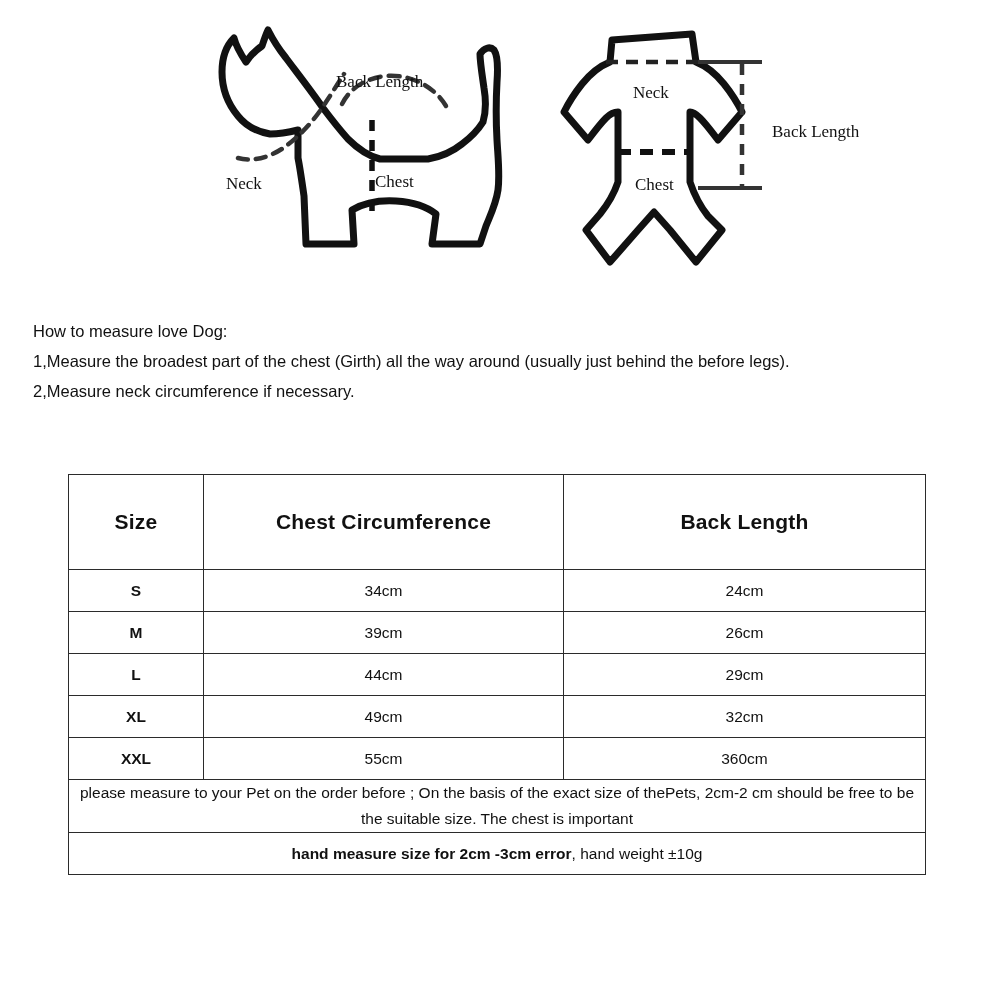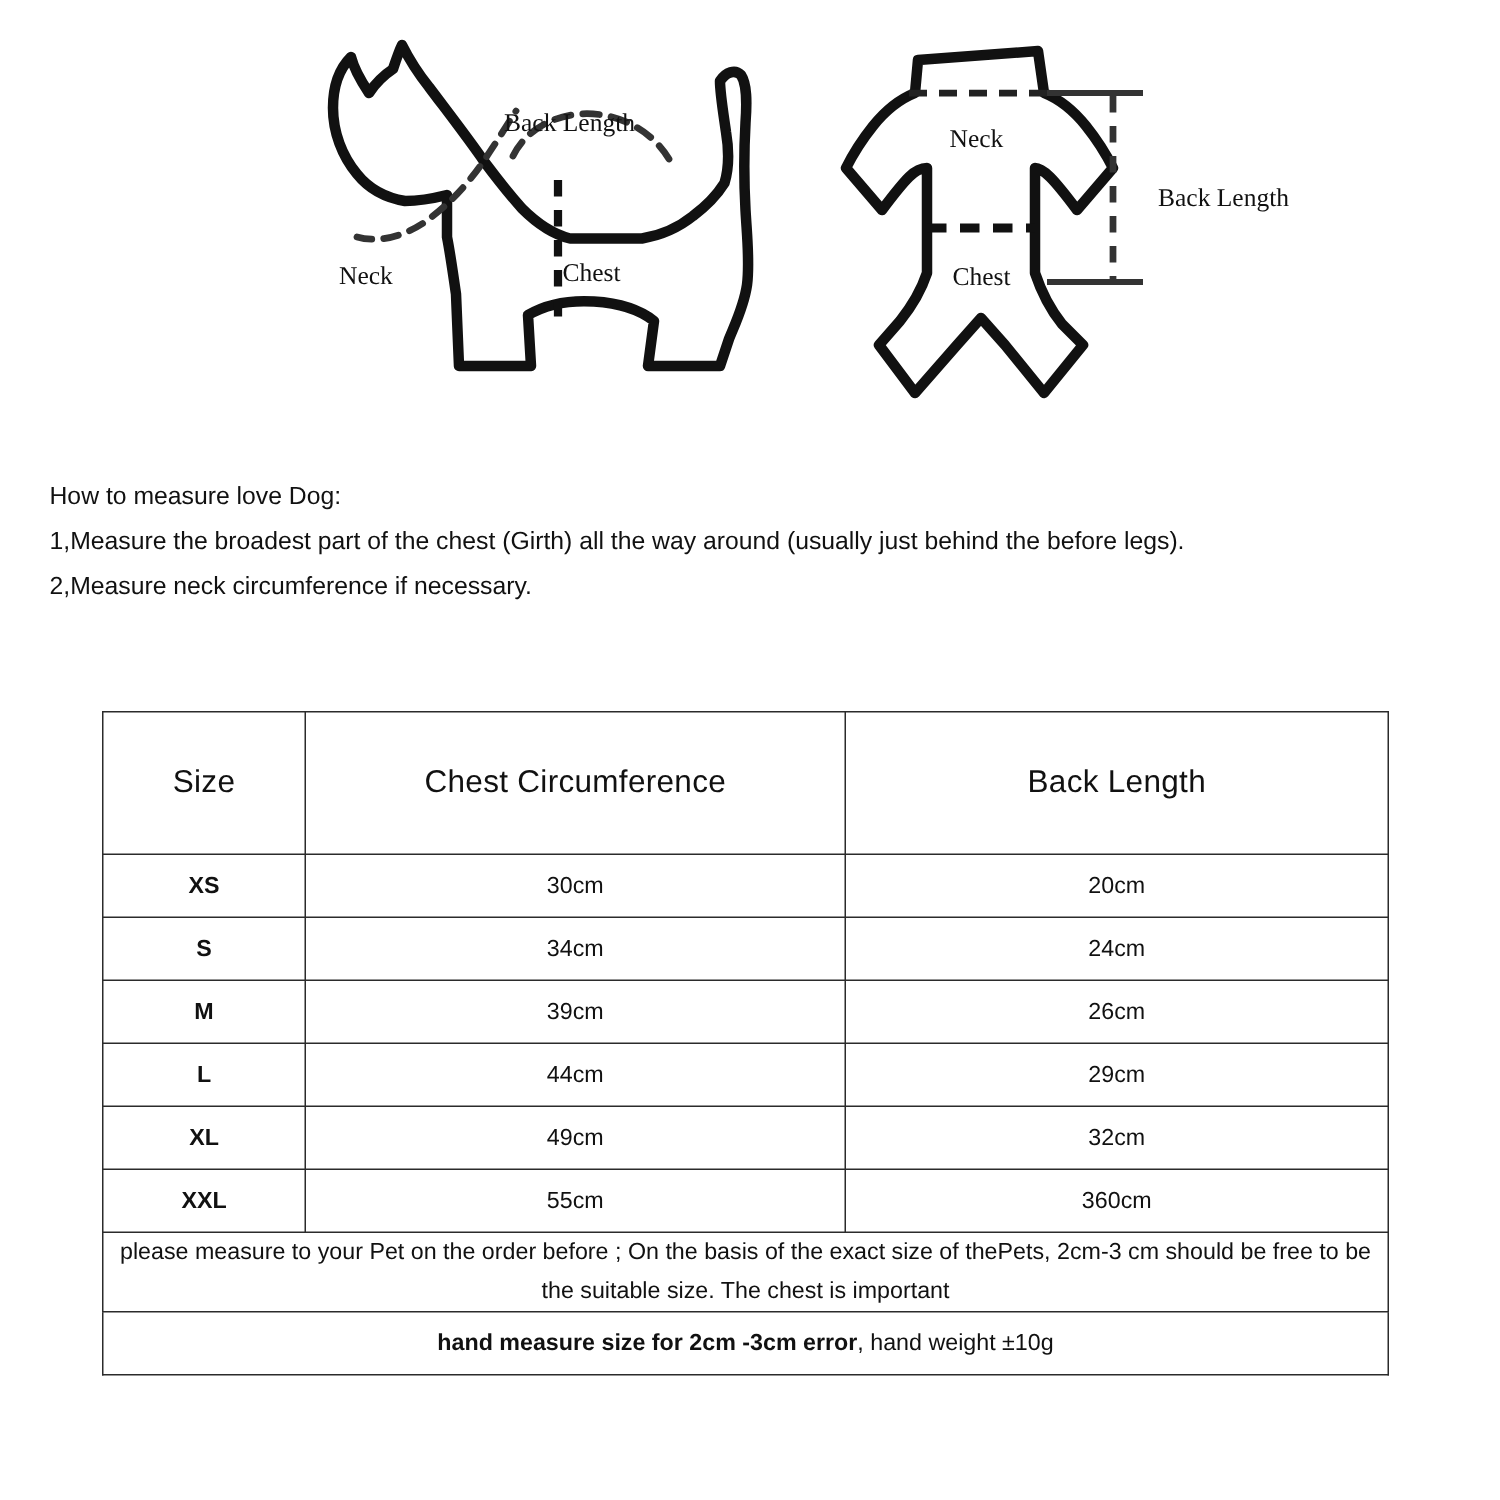--- a/index.html
+++ b/index.html
@@ -65,21 +65,21 @@
     vertical-align: middle;
     color: #111111;
   }
   col.c-size  { width: 135px; }
   col.c-chest { width: 360px; }
   col.c-back  { width: 362px; }
 
   #size-table thead th {
     height: 94px;
     font-size: 21px;
-    font-weight: normal;
+    font-weight: bold;
     letter-spacing: .2px;
   }
   #size-table tbody td {
     height: 41px;
     font-size: 15.5px;
   }
   #size-table tbody td.sz {
     font-weight: bold;
     font-size: 15.5px;
   }
@@ -209,25 +209,20 @@
   </colgroup>
   <thead>
     <tr>
       <th>Size</th>
       <th>Chest Circumference</th>
       <th>Back Length</th>
     </tr>
   </thead>
   <tbody>
     <tr>
-      <td class="sz">XS</td>
-      <td>30cm</td>
-      <td>20cm</td>
-    </tr>
-    <tr>
       <td class="sz">S</td>
       <td>34cm</td>
       <td>24cm</td>
     </tr>
     <tr>
       <td class="sz">M</td>
       <td>39cm</td>
       <td>26cm</td>
     </tr>
     <tr>
@@ -239,19 +234,19 @@
       <td class="sz">XL</td>
       <td>49cm</td>
       <td>32cm</td>
     </tr>
     <tr>
       <td class="sz">XXL</td>
       <td>55cm</td>
       <td>360cm</td>
     </tr>
     <tr class="note-row">
-      <td colspan="3">please measure to your Pet on the order before ; On the basis of the exact size of thePets, 2cm-3 cm should be free to be the suitable size. The chest is important</td>
+      <td colspan="3">please measure to your Pet on the order before ; On the basis of the exact size of thePets, 2cm-2 cm should be free to be the suitable size. The chest is important</td>
     </tr>
     <tr class="note-row2">
       <td colspan="3"><b>hand measure size for 2cm -3cm error</b><span>, hand weight  ±10g</span></td>
     </tr>
   </tbody>
 </table>
 
 </body></html>

